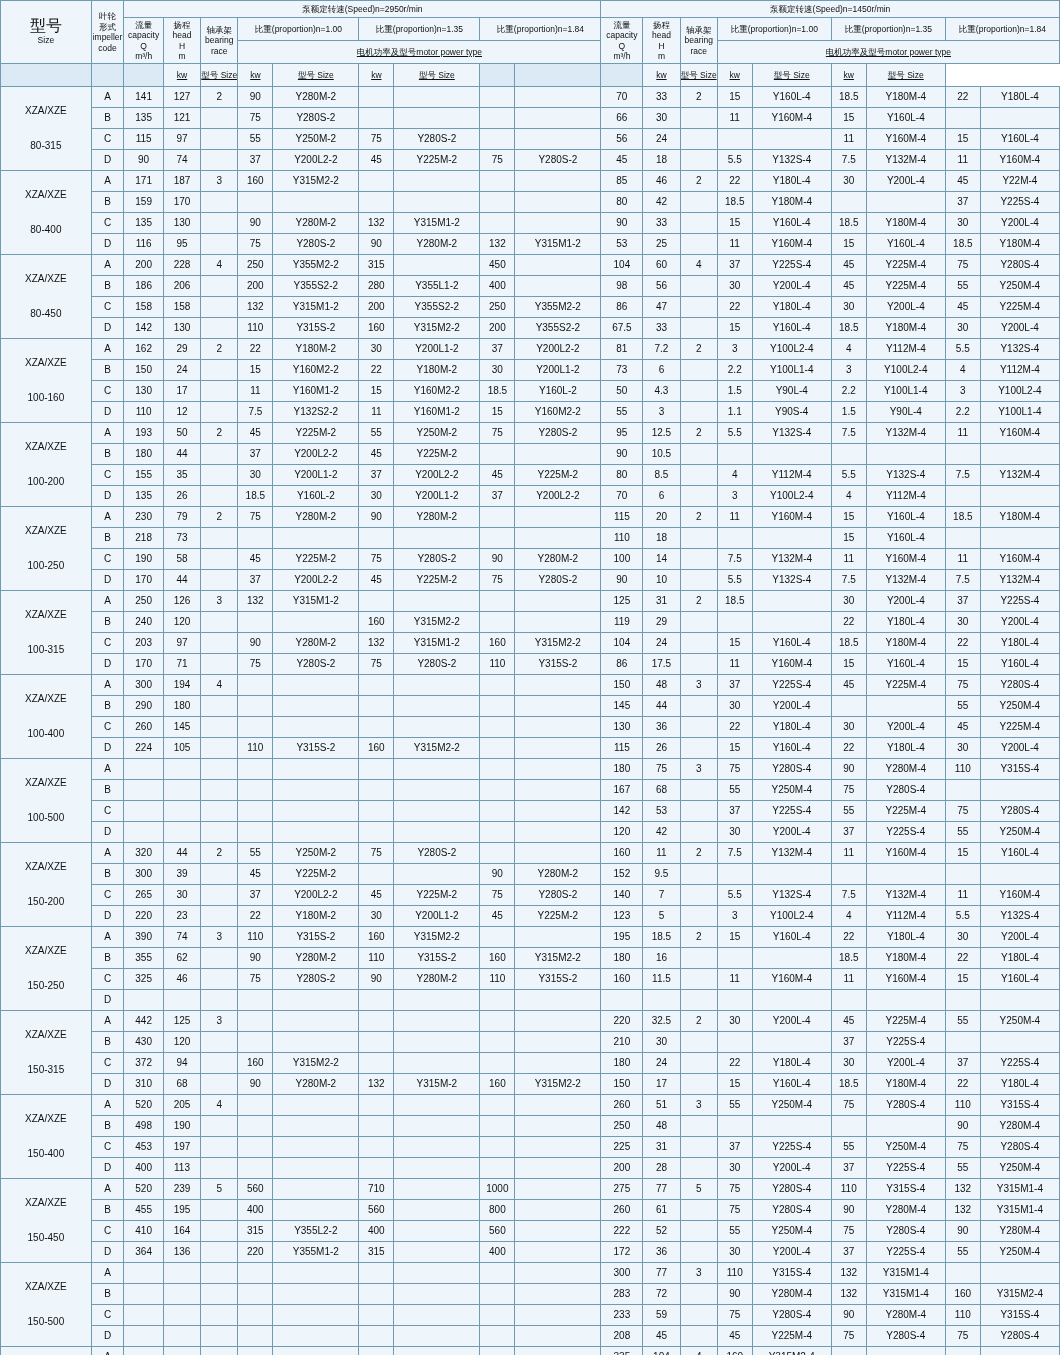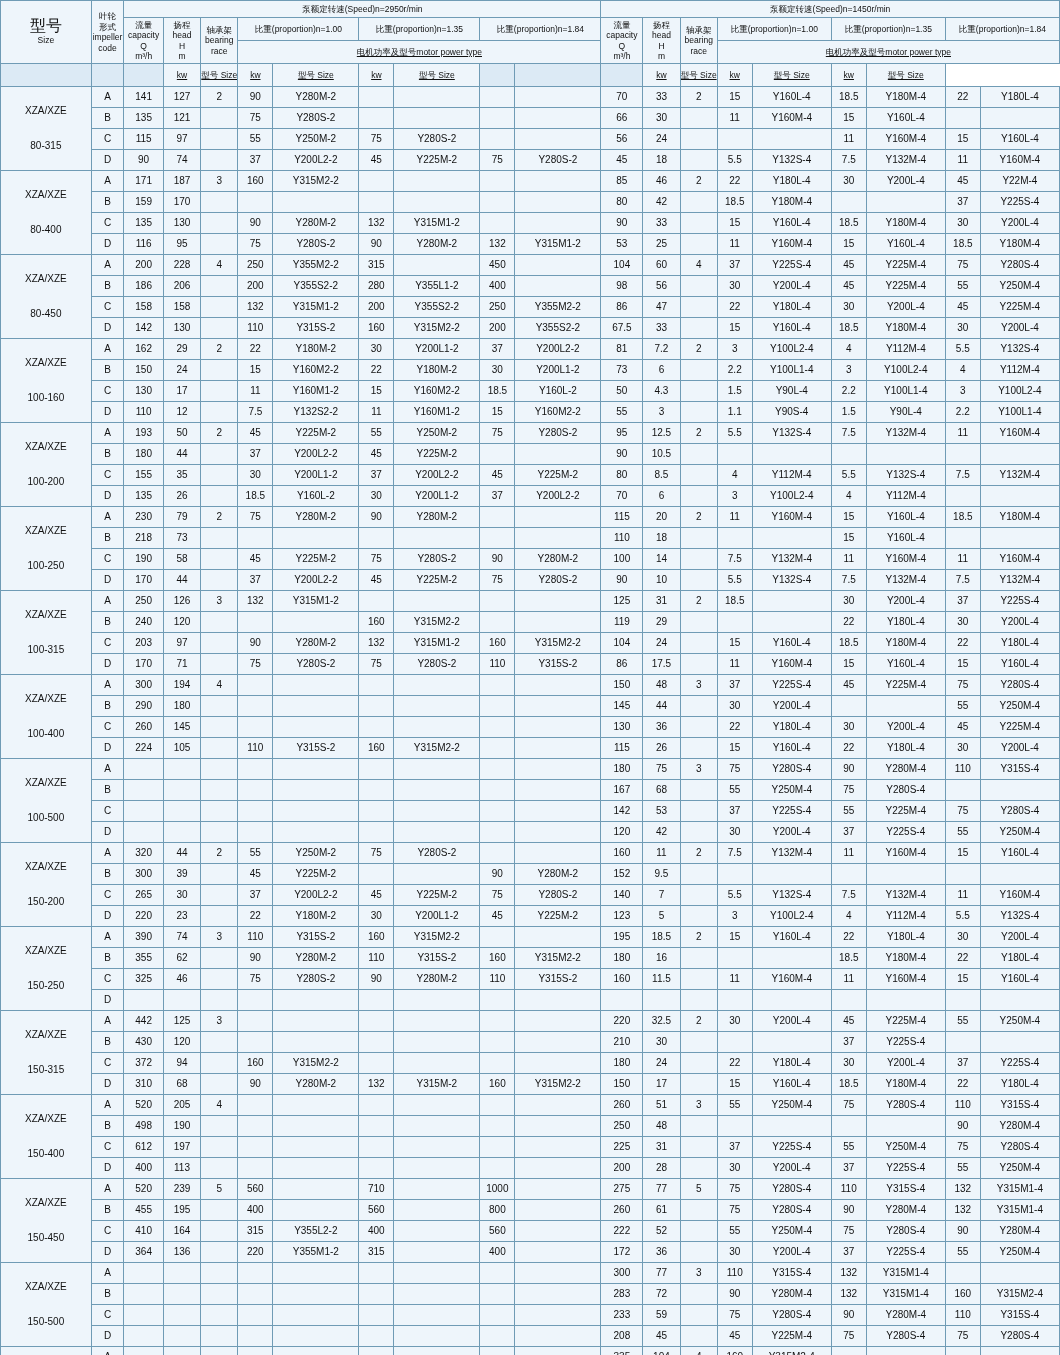--- a/index.html
+++ b/index.html
@@ -1201,21 +1201,21 @@
           <td></td>
           <td></td>
           <td></td>
           <td></td>
           <td></td>
           <td>90</td>
           <td>Y280M-4</td>
         </tr>
         <tr class="row">
           <td>C</td>
-          <td>612</td>
+          <td>453</td>
           <td>197</td>
           <td></td>
           <td></td>
           <td></td>
           <td></td>
           <td></td>
           <td></td>
           <td></td>
           <td>225</td>
           <td>31</td>

